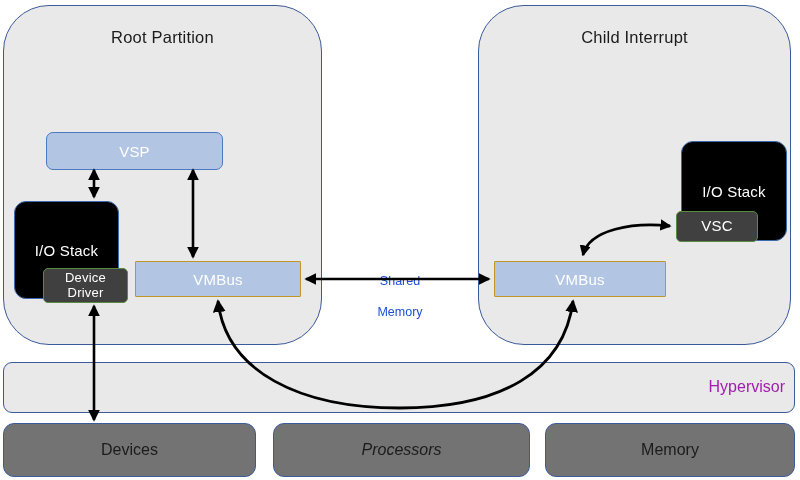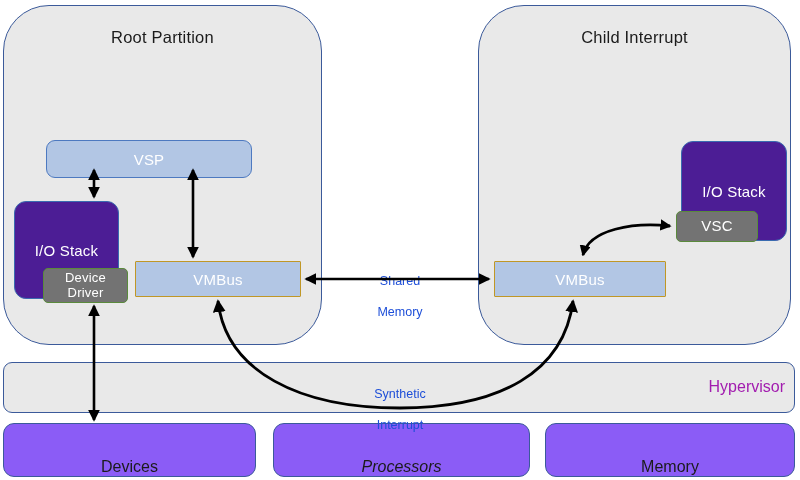--- a/index.html
+++ b/index.html
@@ -40,33 +40,33 @@
     color:#ffffff;
     font-size:15px;
     letter-spacing:.2px;
   }
   .blk-vsp{
     background:#b2c6e4;
     border:1.2px solid #4d79c0;
     border-radius:7px;
   }
   .blk-iostack{
-    background:#4c1d95;
+    background:#000000;
     border:1px solid #3a6bb0;
     border-radius:12px;
     align-items:flex-start;
     padding-top:0;
   }
   .blk-iostack .io-label{
     position:absolute;
     left:0;right:0;
     text-align:center;
   }
   .blk-sub{
-    background:#737373;
+    background:#404040;
     border:1.4px solid #5a8a3c;
     border-radius:5px;
     line-height:1.12;
     text-align:left;
     flex-direction:column;
   }
   .blk-vmbus{
     background:#b2c6e4;
     border:1.6px solid #c09726;
     border-radius:1px;
@@ -82,26 +82,26 @@
   }
   .hypervisor-label{
     position:absolute;
     font-size:16px;
     color:#a21caf;
   }
 
   
   .hw{
     position:absolute;
-    background:#8b5cf6;
+    background:#737373;
     border:1.3px solid #3b5a9a;
     border-radius:11px;
     box-sizing:border-box;
     display:flex;
-    align-items:flex-end;
+    align-items:center;
     justify-content:center;
     font-size:16px;
     color:#1b1b1b;
   }
 
   
   .arrow-label{
     position:absolute;
     text-align:center;
     font-size:12.5px;
@@ -117,21 +117,21 @@
   }
 </style>
 </head>
 <body>
 
 <div id="stage">
 
   <div class="partition" style="left:3px;top:5px;width:319px;height:340px;"></div>
   <div class="partition-title" style="left:3px;width:319px;top:28px;">Root Partition</div>
 
-  <div class="blk blk-vsp" style="left:46px;top:140px;width:206px;height:38px;border-radius:9px;">
+  <div class="blk blk-vsp" style="left:46px;top:132px;width:177px;height:38px;">
     <span>VSP</span>
   </div>
 
   <div class="blk blk-iostack" style="left:14px;top:201px;width:105px;height:98px;">
     <span class="io-label" style="top:40px;">I/O Stack</span>
   </div>
 
   <div class="blk blk-sub" style="left:43px;top:268px;width:85px;height:35px;font-size:13px;">
     <span>Device</span>
     <span>Driver</span>
@@ -167,24 +167,20 @@
   </div>
   <div class="hw" style="left:545px;top:423px;width:250px;height:54px;">
     <span>Memory</span>
   </div>
 
   <div class="arrow-label" style="left:340px;top:258px;width:120px;">
     <span>Shared</span><br>
     <span>Memory</span>
   </div>
 
-  <div class="arrow-label" style="left:340px;top:371px;width:120px;">
-    <span>Synthetic</span><br>
-    <span>Interrupt</span>
-  </div>
 
   <svg class="overlay" viewBox="0 0 800 480" xmlns="http://www.w3.org/2000/svg">
     <defs>
       <marker id="ah" viewBox="0 0 10 10" refX="8.6" refY="5" markerWidth="4.6" markerHeight="4.6" orient="auto-start-reverse">
         <path d="M 0 0 L 10 5 L 0 10 z" fill="#000000"></path>
       </marker>
       <marker id="ah-s" viewBox="0 0 10 10" refX="8.6" refY="5" markerWidth="4.0" markerHeight="4.0" orient="auto-start-reverse">
         <path d="M 0 0 L 10 5 L 0 10 z" fill="#000000"></path>
       </marker>
     </defs>

